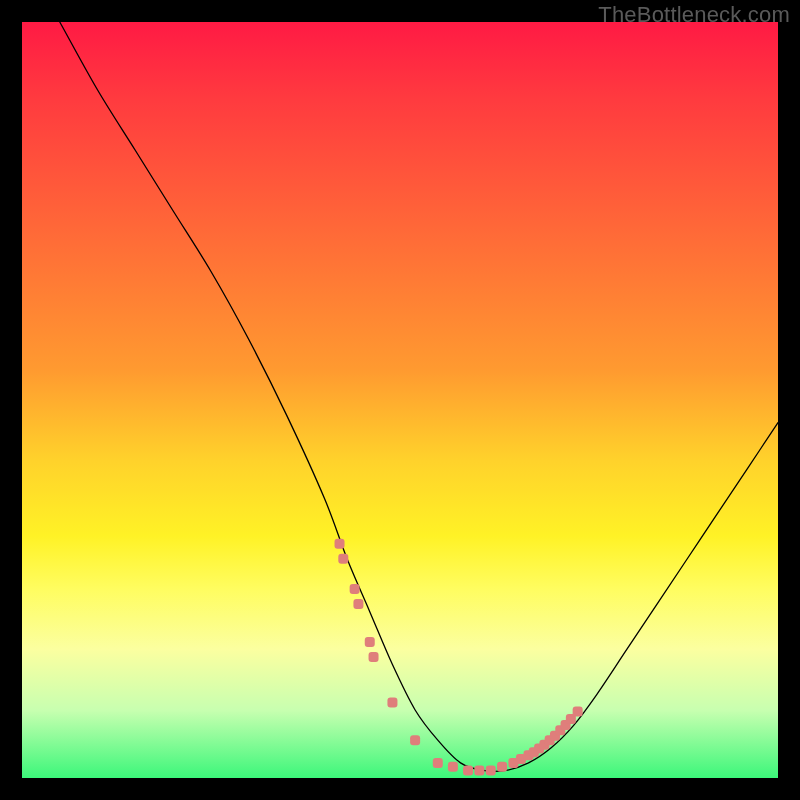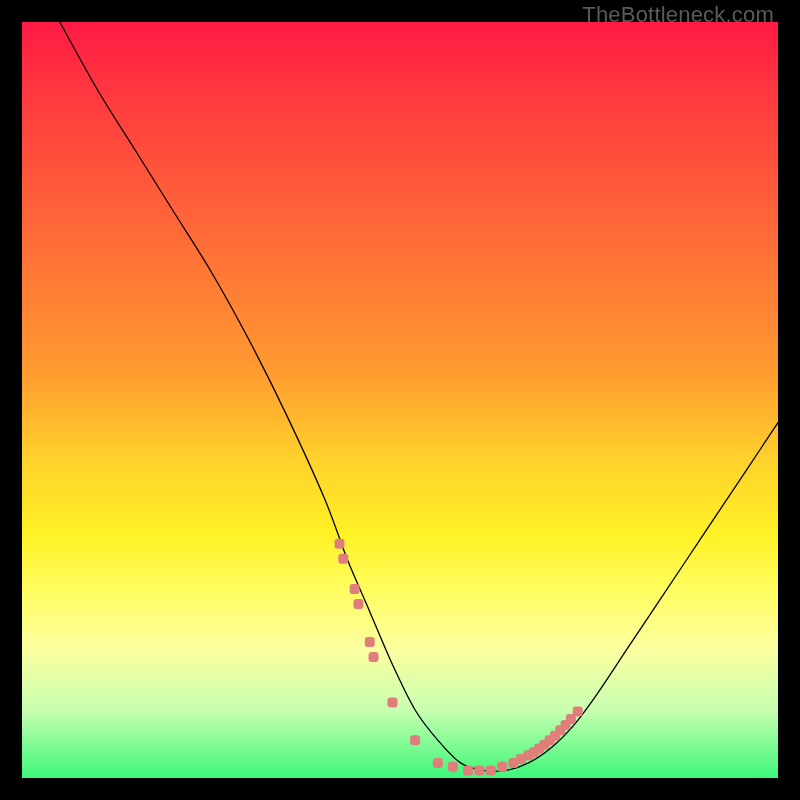--- a/index.html
+++ b/index.html
@@ -33,21 +33,21 @@
       #ffd22b 58%,
       #fff226 68%,
       #fffd60 75%,
       #fbffa0 83%,
       #c8ffb0 91%,
       #3cf77a 100%);
   }
   .watermark {
     position: absolute;
     top: 2px;
-    right: 26px;
+    right: 10px;
     color: #5a5a5a;
     font-size: 22px;
     font-weight: 500;
     letter-spacing: 0.2px;
     user-select: none;
     text-align: right;
   }
   svg.curve {
     position: absolute;
     left: 0;

